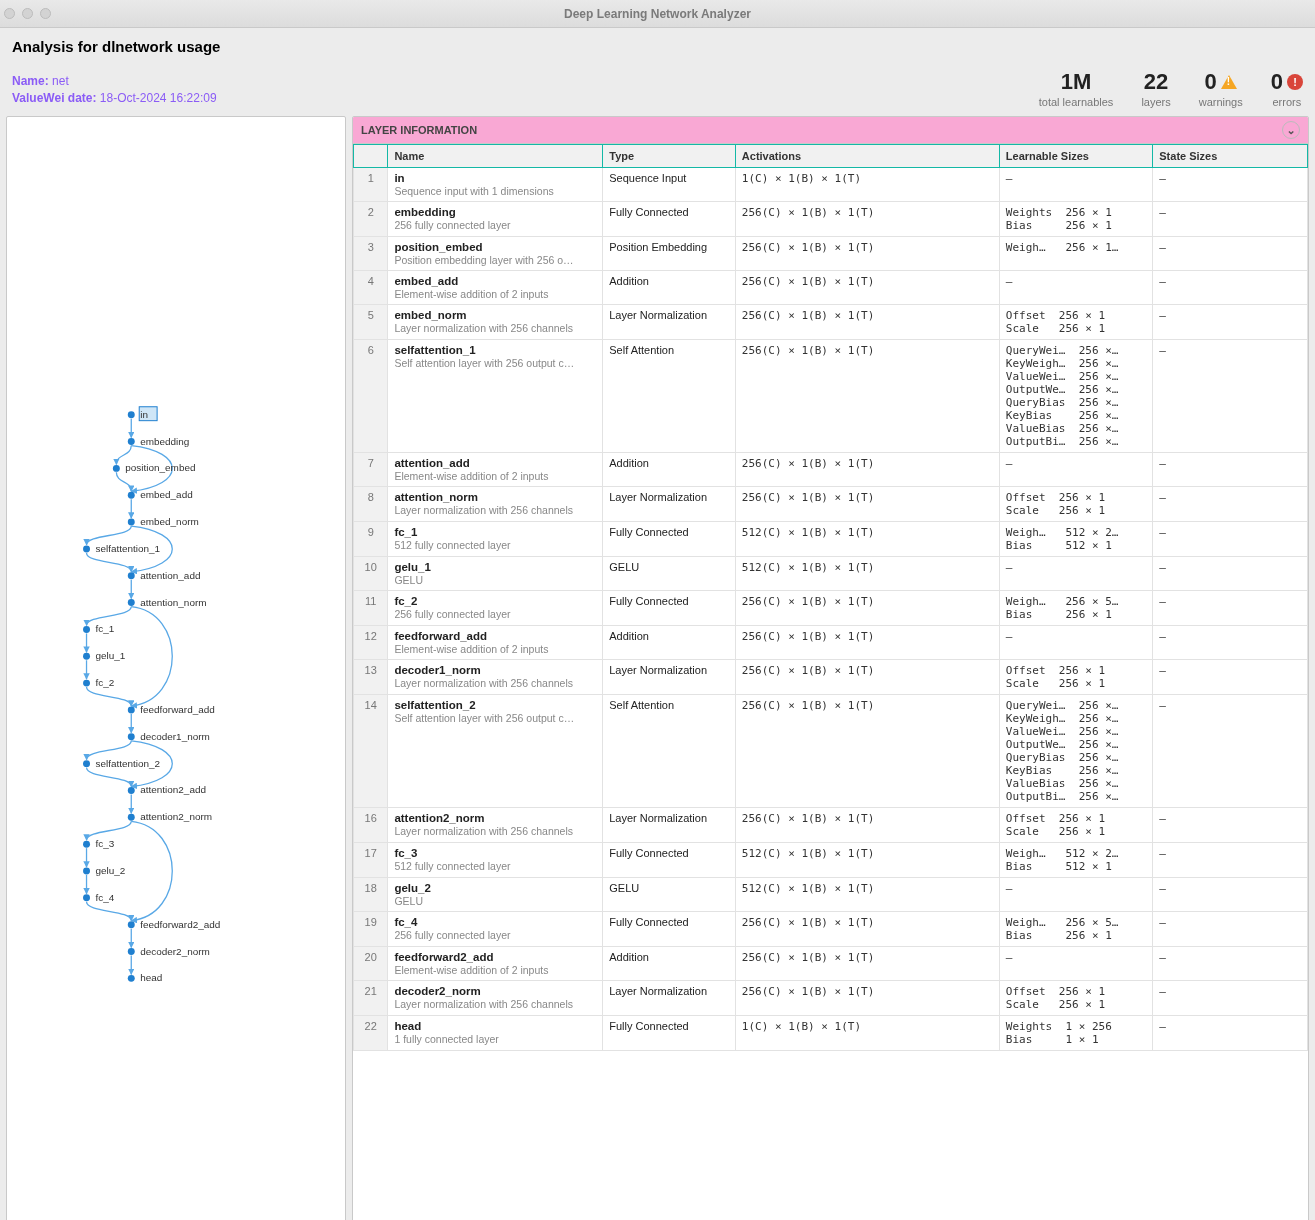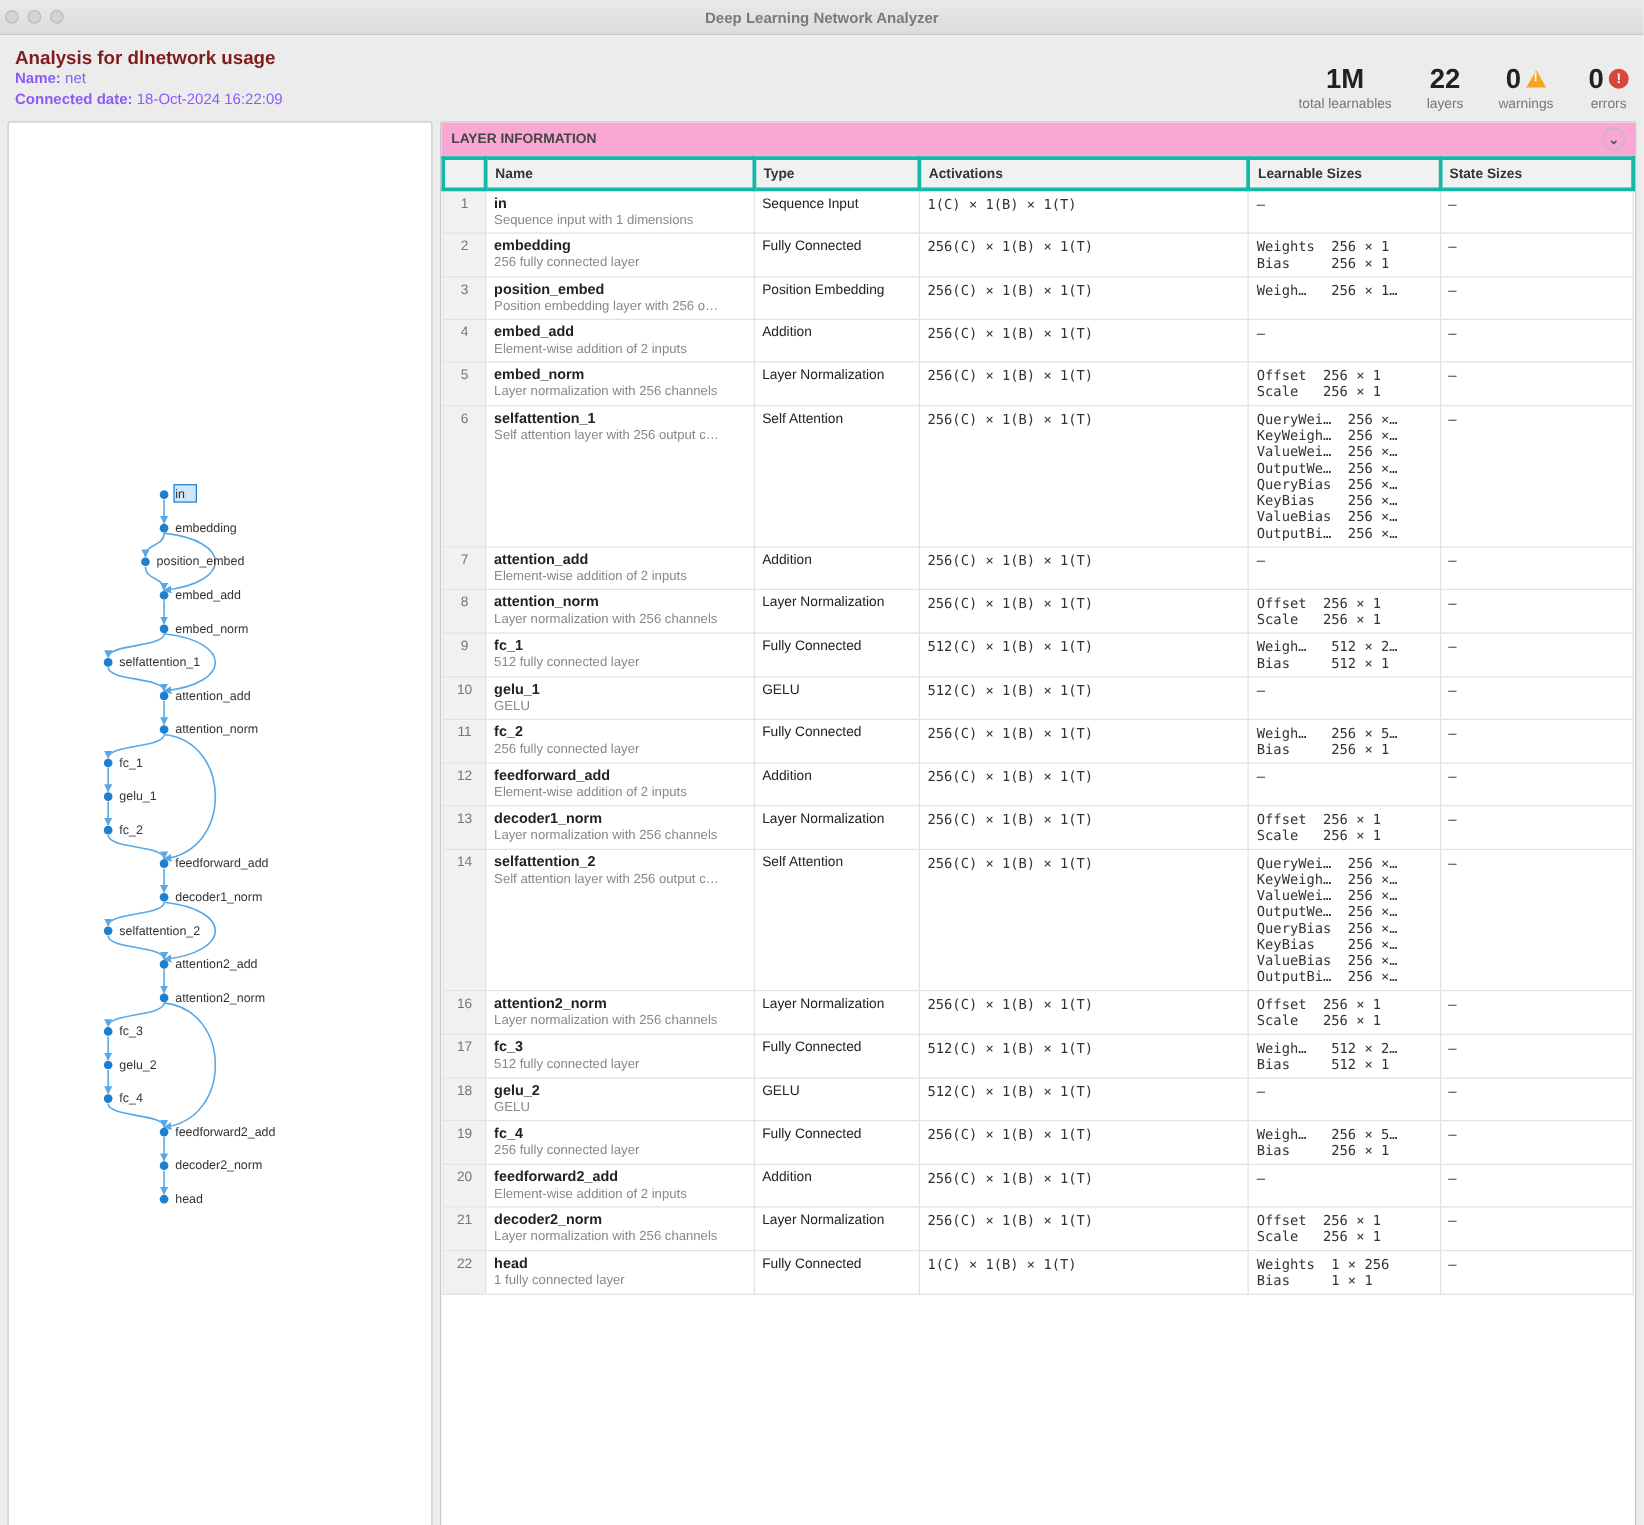--- a/index.html
+++ b/index.html
@@ -23,21 +23,21 @@
 .dot { width:11px;height:11px;border-radius:50%;background:#d3d3d3;border:1px solid #bcbcbc;}
 .title-text {
   position:absolute; left:0;right:0;text-align:center;
   font-weight:600;color:#7a7a7a;font-size:12px;
 }
 .header {
   padding: 10px 12px 8px 12px;
   display:flex;
   justify-content:space-between;
 }
-.header h1 { font-size:15px;font-weight:700;margin-bottom:0;color:#7f1d1d;}
+.header h1 { font-size:15px;font-weight:700;margin-bottom:19px;color:#000000;}
 .header .meta { font-size:12px;color:#8b5cf6;margin-bottom:3px;}
 .header .meta b { font-weight:700;}
 .stats { display:flex; gap:28px; align-items:flex-end; padding-top:4px;}
 .stat { text-align:center;}
 .stat .big { font-size:22px;font-weight:700;color:#222;display:flex;align-items:center;justify-content:center;gap:4px;}
 .stat .lbl { font-size:11px;color:#777;margin-top:1px;}
 .warn-tri {
   width:0;height:0;border-left:8px solid transparent;border-right:8px solid transparent;
   border-bottom:14px solid #f5a623; position:relative;
 }
@@ -61,21 +61,21 @@
   background:#f9a8d4;border-bottom:1px solid #c9c9c9;
   padding:4px 8px;font-size:11px;font-weight:700;color:#444;
   display:flex;justify-content:space-between;align-items:center;
 }
 .chev {
   width:18px;height:18px;border:1px solid #bbb;border-radius:50%;
   display:flex;align-items:center;justify-content:center;font-size:11px;color:#555;
 }
 table { width:100%; border-collapse:collapse; table-layout:fixed;}
 thead th {
-  background:#f1f1f1;border:3px solid #14b8a6;
+  background:#f1f1f1;border:1px solid #14b8a6;
   padding:5px 6px;text-align:left;font-size:11px;font-weight:700;color:#333;
 }
 tbody td {
   border:1px solid #e2e2e2;padding:4px 6px;vertical-align:top;font-size:11px;
 }
 tbody td.idx { background:#f1f1f1;text-align:center;color:#777;width:28px;font-size:11px;}
 .layer-name { font-weight:600;color:#222;font-size:11.5px;}
 .layer-sub { color:#888;font-size:10.5px;margin-top:1px;white-space:nowrap;overflow:hidden;text-overflow:ellipsis;}
 .mono { font-family: Menlo,Consolas,monospace; font-size:11px;white-space:pre;color:#333;}
 .col-idx{width:28px;} .col-name{width:175px;} .col-type{width:108px;}
@@ -100,21 +100,21 @@
 </div>
 
 <div class="header">
   <div>
     <h1>Analysis for dlnetwork usage</h1>
     <div class="meta">
       <b>Name:</b>
       <span>net</span>
     </div>
     <div class="meta">
-      <b>Connected date:</b>
+      <b>ValueWei date:</b>
       <span>18-Oct-2024 16:22:09</span>
     </div>
   </div>
   <div class="stats">
     <div class="stat">
       <div class="big">1M</div>
       <div class="lbl">total learnables</div>
     </div>
     <div class="stat">
       <div class="big">22</div>

